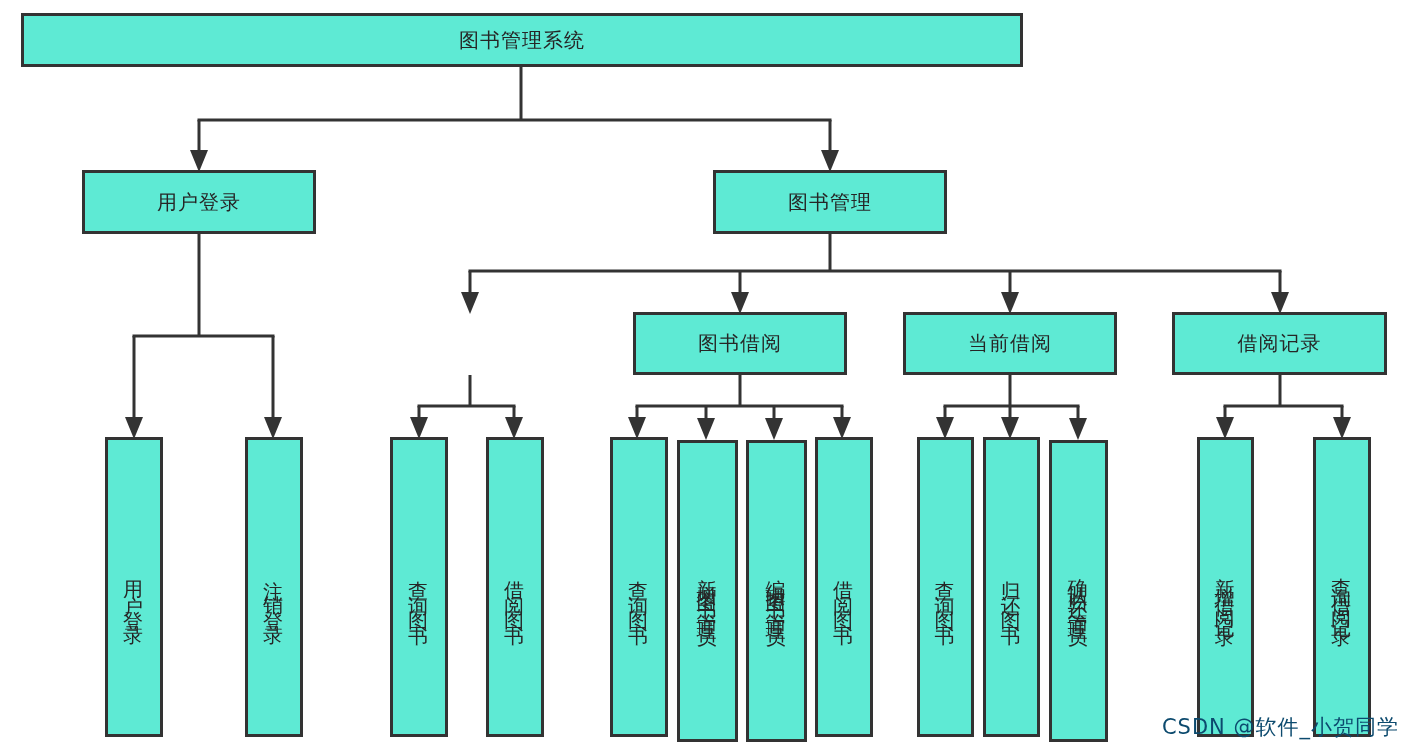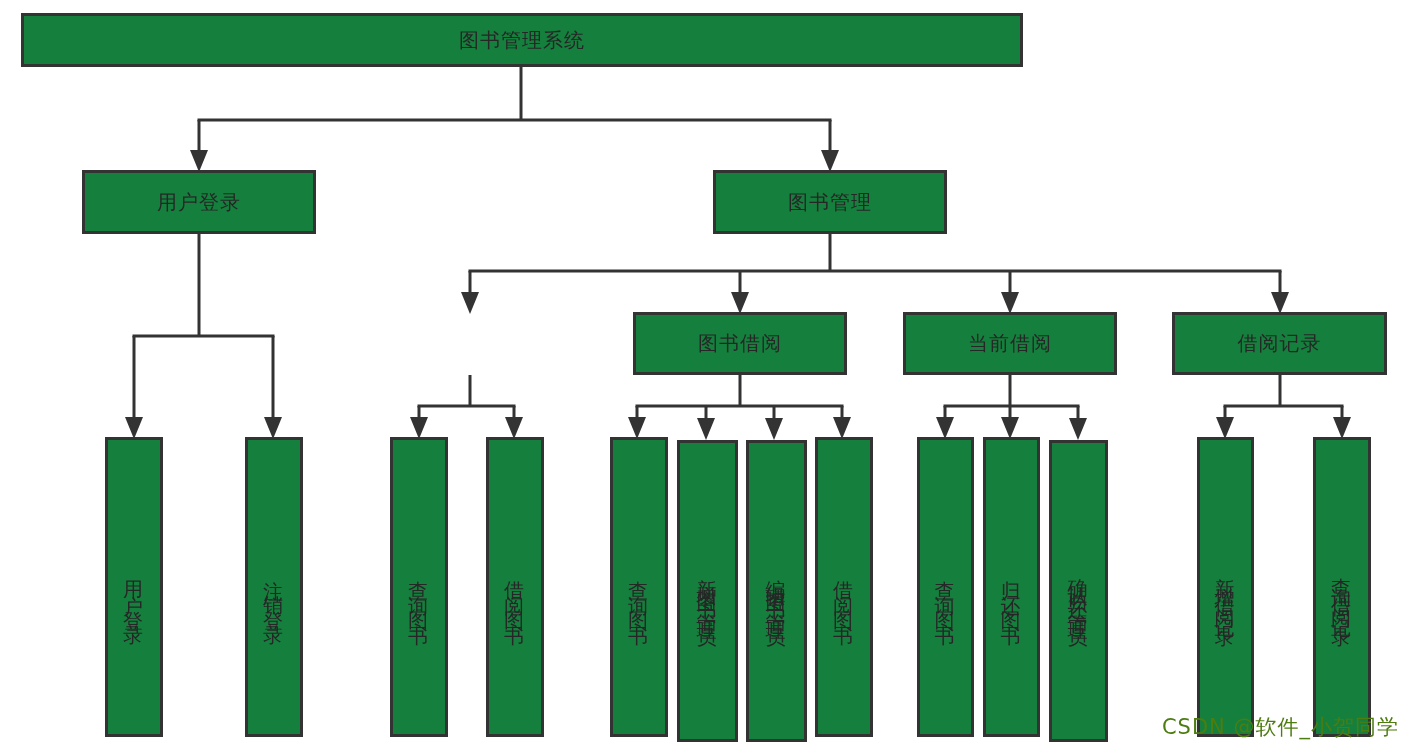--- a/index.html
+++ b/index.html
@@ -8,21 +8,21 @@
     width:1405px; height:747px;
     background:#ffffff;
     font-family:"DejaVu Sans", sans-serif;
     color:#262626;
     overflow:hidden;
   }
   svg.wires { position:absolute; left:0; top:0; z-index:0; }
   .node {
     position:absolute;
     box-sizing:border-box;
-    background:#15803d;
+    background:#5eead4;
     border:3px solid #333333;
     display:flex;
     align-items:center;
     justify-content:center;
     z-index:1;
     font-size:20px;
     letter-spacing:1px;
     white-space:nowrap;
   }
   .leaf span {
@@ -30,21 +30,21 @@
     text-orientation:mixed;
     display:block;
   }
   .ls4  span { letter-spacing:15px; margin-bottom:-15px; }
   .ls6  span { letter-spacing:10px; margin-bottom:-10px; }
   .ls9  span { letter-spacing:7px;  margin-bottom:-7px; font-size:20px; }
   .watermark {
     position:absolute;
     right:6px; bottom:6px;
     z-index:2;
-    color:#4d7c0f;
+    color:#0c4a6e;
     font-size:21px;
     letter-spacing:1px;
     white-space:nowrap;
   }
 </style>
 </head>
 <body>
 
 <div class="canvas">
 

